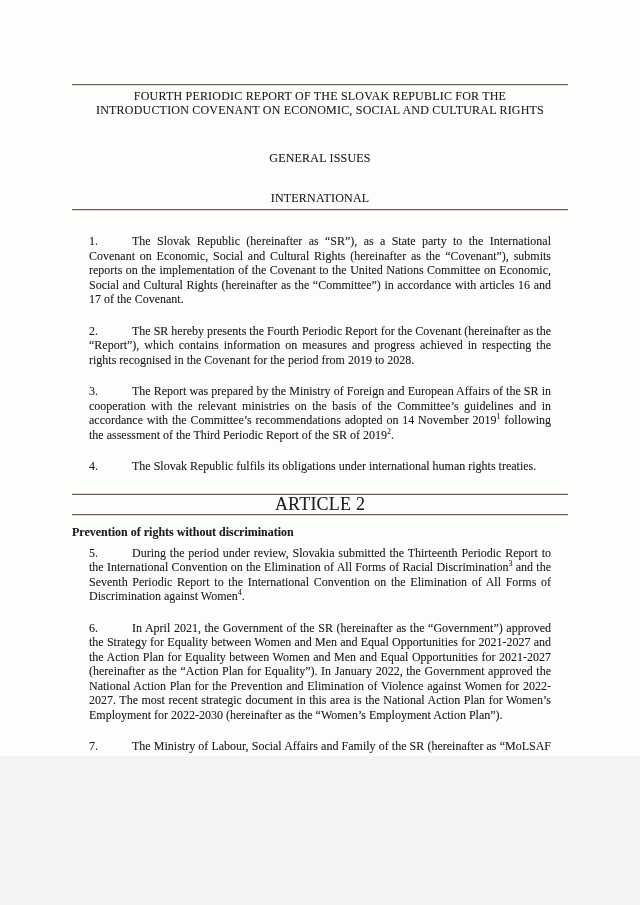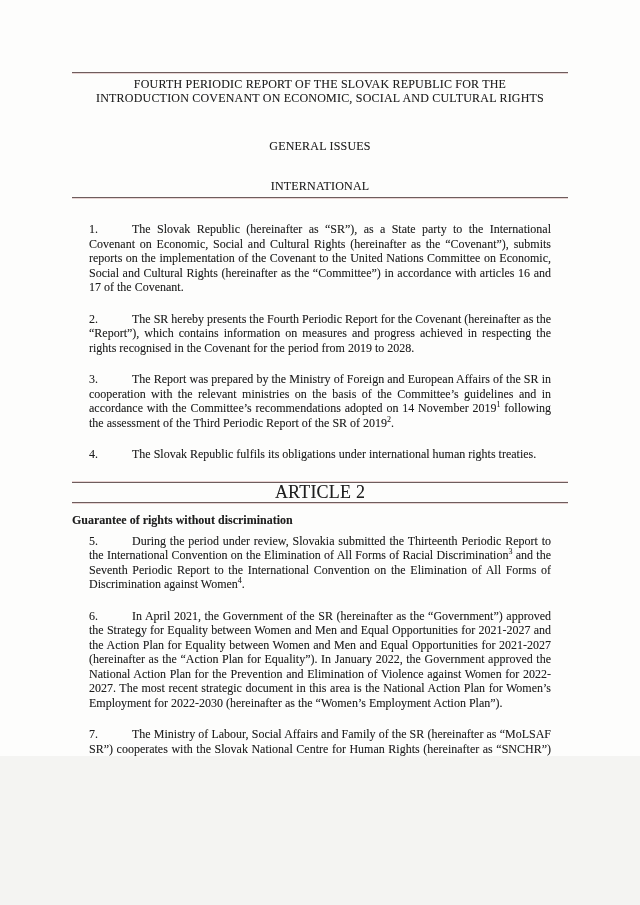--- a/index.html
+++ b/index.html
@@ -7,21 +7,21 @@
     width: 640px;
     height: 905px;
     background: #f4f4f2;
     font-family: "Liberation Serif", "DejaVu Serif", serif;
   }
   .page {
     position: relative;
     width: 640px;
     height: 756px;
     box-sizing: border-box;
-    padding: 0 72px;
+    padding: 12px 72px;
     background: #fdfdfc;
     overflow: hidden;
     color: #1e1e1e;
     text-shadow: 0 0 0.5px rgba(50,50,50,0.35);
   }
   .rule {
     border: 0;
     border-top: 1.2px solid #6e5d5d;
     box-shadow: 0 1px 0 rgba(205,160,160,0.45);
     margin: 0;
@@ -131,21 +131,21 @@
   <p class="para mt10"><span class="pnum">2.</span><span>The SR hereby presents the Fourth Periodic Report for the Covenant (hereinafter as the “Report”), which contains information on measures and progress achieved in respecting the rights recognised in the Covenant for the period from 2019 to 2028.</span></p>
 
   <p class="para mt8"><span class="pnum">3.</span><span>The Report was prepared by the Ministry of Foreign and European Affairs of the SR in cooperation with the relevant ministries on the basis of the Committee’s guidelines and in accordance with the Committee’s recommendations adopted on 14 November 2019<sup>1</sup> following the assessment of the Third Periodic Report of the SR of 2019<sup>2</sup>.</span></p>
 
   <p class="para mt14"><span class="pnum">4.</span><span>The Slovak Republic fulfils its obligations under international human rights treaties.</span></p>
 
   <div class="article-block">
     <span>ARTICLE 2</span>
   </div>
 
-  <div class="subheading">Guarantee of rights without discrimination</div>
+  <div class="subheading">Prevention of rights without discrimination</div>
 
   <p class="para mt6"><span class="pnum">5.</span><span>During the period under review, Slovakia submitted the Thirteenth Periodic Report to the International Convention on the Elimination of All Forms of Racial Discrimination<sup>3</sup> and the Seventh Periodic Report to the International Convention on the Elimination of All Forms of Discrimination against Women<sup>4</sup>.</span></p>
 
   <p class="para mt10"><span class="pnum">6.</span><span>In April 2021, the Government of the SR (hereinafter as the “Government”) approved the Strategy for Equality between Women and Men and Equal Opportunities for 2021-2027 and the Action Plan for Equality between Women and Men and Equal Opportunities for 2021-2027 (hereinafter as the “Action Plan for Equality”). In January 2022, the Government approved the National Action Plan for the Prevention and Elimination of Violence against Women for 2022-2027. The most recent strategic document in this area is the National Action Plan for Women’s Employment for 2022-2030 (hereinafter as the “Women’s Employment Action Plan”).</span></p>
 
   <p class="para mt8"><span class="pnum">7.</span><span>The Ministry of Labour, Social Affairs and Family of the SR (hereinafter as “MoLSAF SR”) cooperates with the Slovak National Centre for Human Rights (hereinafter as “SNCHR”) in the implementation of the tasks arising from these strategic documents, especially in relation to educational, awareness-raising and monitoring tasks.</span></p>
 
   <hr class="footnote-rule">
 
   <div class="footnotes">

